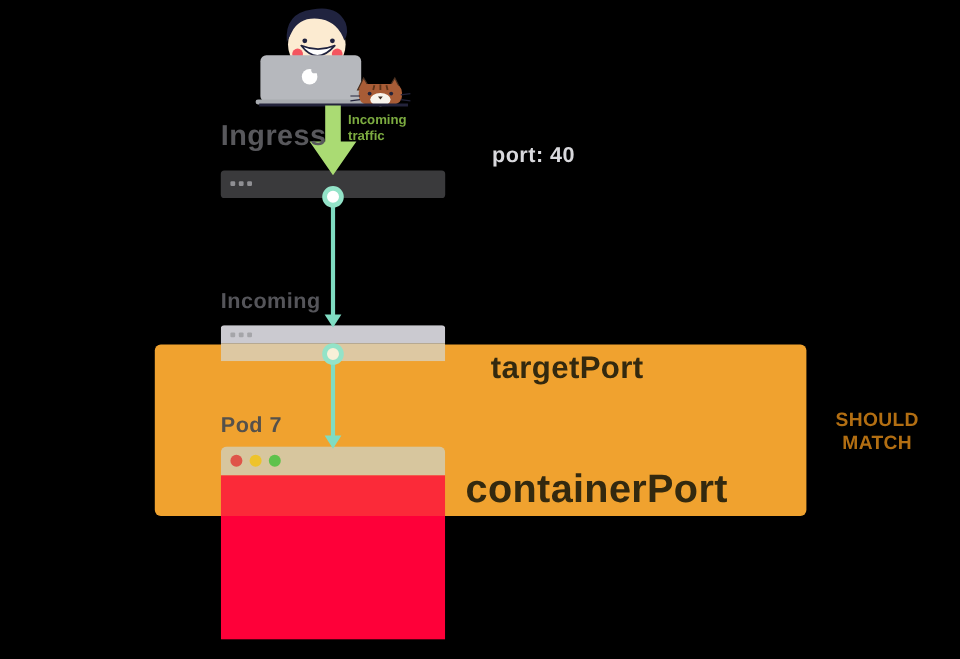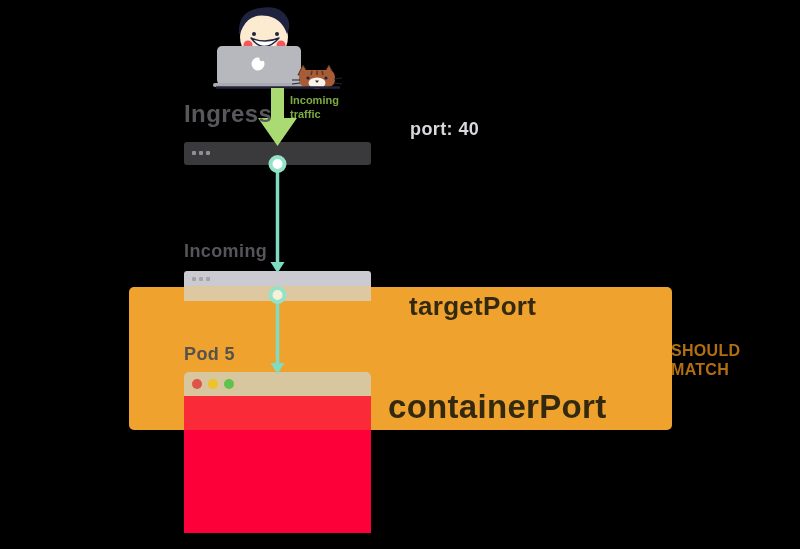--- a/index.html
+++ b/index.html
@@ -50,21 +50,21 @@
   
   .lbl{ font-weight:bold; line-height:1; z-index:5; white-space:nowrap; }
   .ingress-label{ left:184px; top:102px; font-size:24px; letter-spacing:.4px; color:var(--ingress-label,#58585c); }
   .service-label{ left:184px; top:242px; font-size:18px; letter-spacing:.4px; color:var(--service-label,#55555a); }
   .pod-label{ left:184px; top:345px; font-size:18px; letter-spacing:.4px; color:var(--pod-label,#55514b); }
   .port-note{ left:410px; top:120px; font-size:18px; letter-spacing:.4px; color:var(--port-note-text,#d9d9dd); }
   .target-port{ left:409px; top:293px; font-size:26px; letter-spacing:.3px; color:var(--band-text,#33290f); }
   .container-port{ left:388px; top:390px; font-size:33px; letter-spacing:.3px; color:var(--band-text,#33290f); }
   .incoming-label{ left:290px; top:93px; font-size:11px; line-height:14px; font-weight:bold; color:var(--traffic-label-green,#7cab40); z-index:5; }
   .should-match{
-    left:671px; top:341px; width:120px; 
+    left:671px; top:341px; width:120px; text-align:center;
     font-size:16px; line-height:19px; font-weight:bold; letter-spacing:.3px;
     color:var(--should-match-text,#b26e12); z-index:5;
   }
 
   
   .illustration{ left:198px; top:3px; z-index:3; }
   .overlay{ left:0; top:0; z-index:4; pointer-events:none; }
   .teal-line{ stroke:var(--connector-teal,#7fdcc2); stroke-width:3.5; fill:none; }
   .teal-head{ fill:var(--connector-teal,#7fdcc2); }
   .node-ring{ stroke:var(--connector-ring,#93e3c8); stroke-width:4; }
@@ -154,21 +154,21 @@
   </svg>
 
   <div class="abs lbl incoming-label">
     <div>Incoming</div>
     <div>traffic</div>
   </div>
 
   <div class="abs lbl ingress-label">Ingress</div>
   <div class="abs lbl port-note">port: 40</div>
   <div class="abs lbl service-label">Incoming</div>
-  <div class="abs lbl pod-label">Pod 5</div>
+  <div class="abs lbl pod-label">Pod 7</div>
   <div class="abs lbl target-port">targetPort</div>
   <div class="abs lbl container-port">containerPort</div>
 
   <div class="abs should-match">
     <div>SHOULD</div>
     <div>MATCH</div>
   </div>
 
 </div>
 

